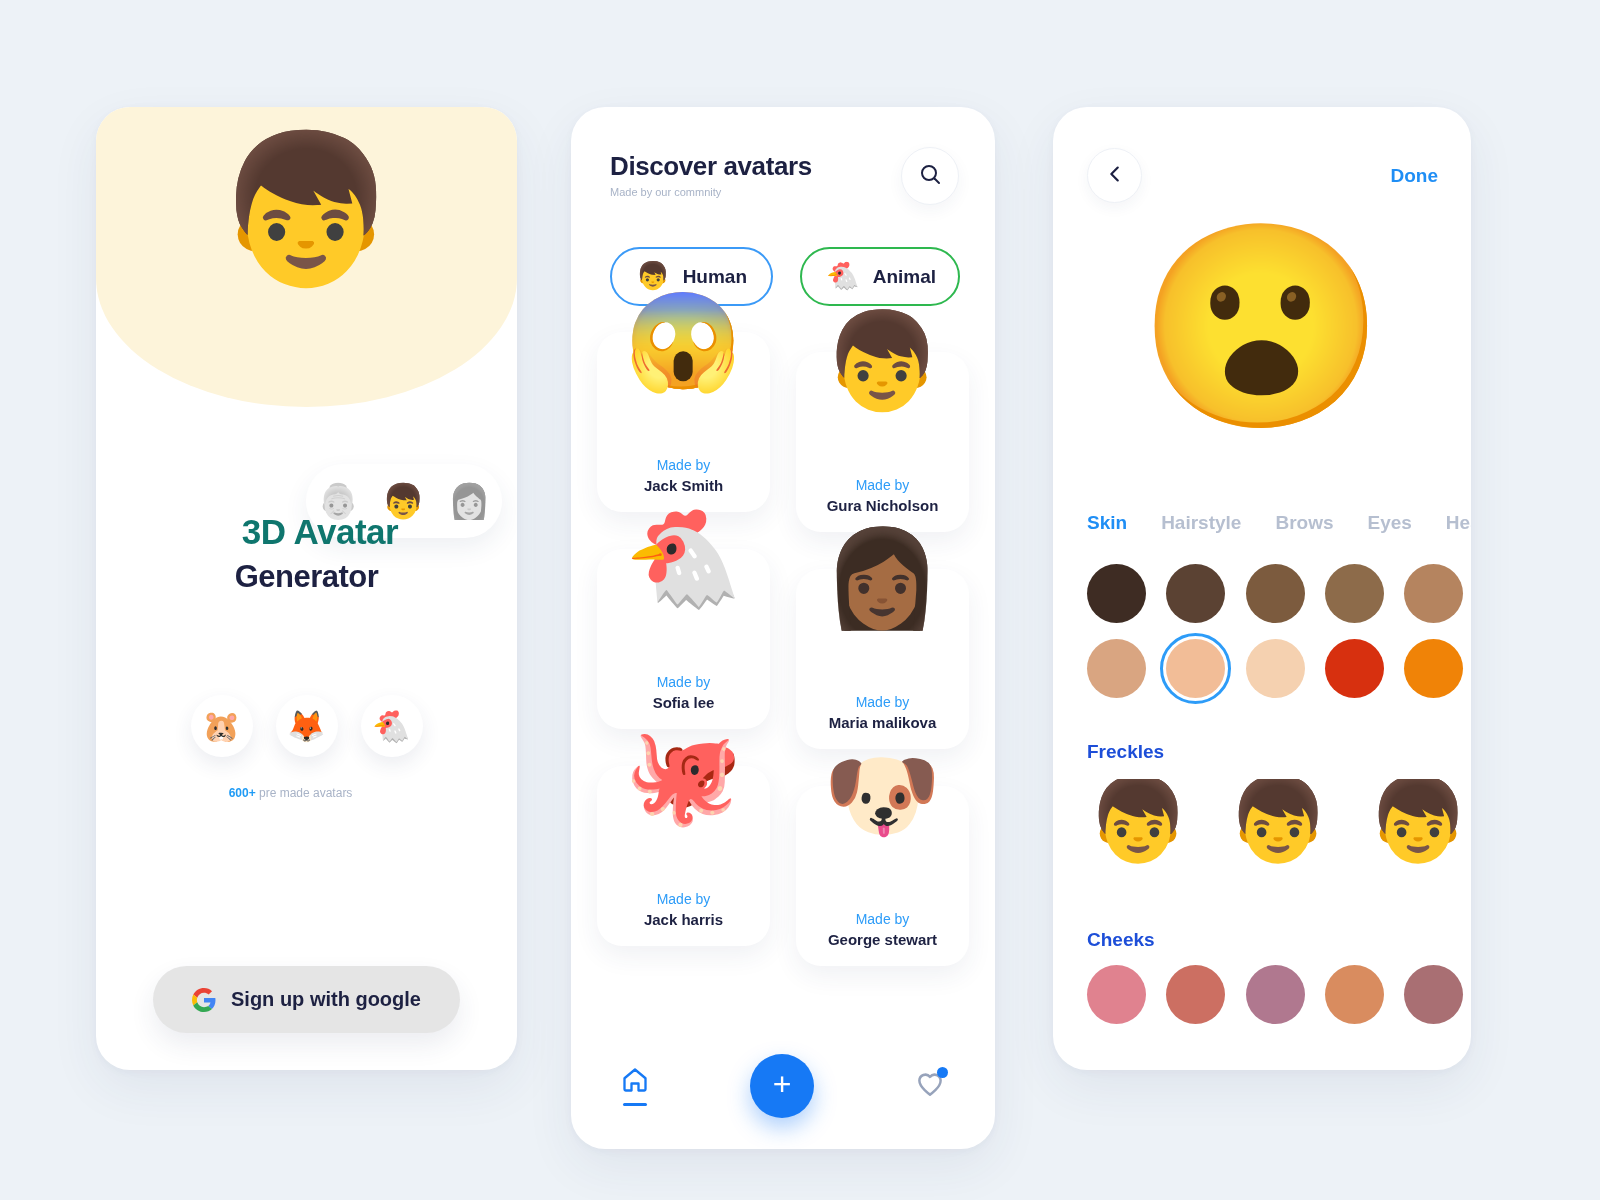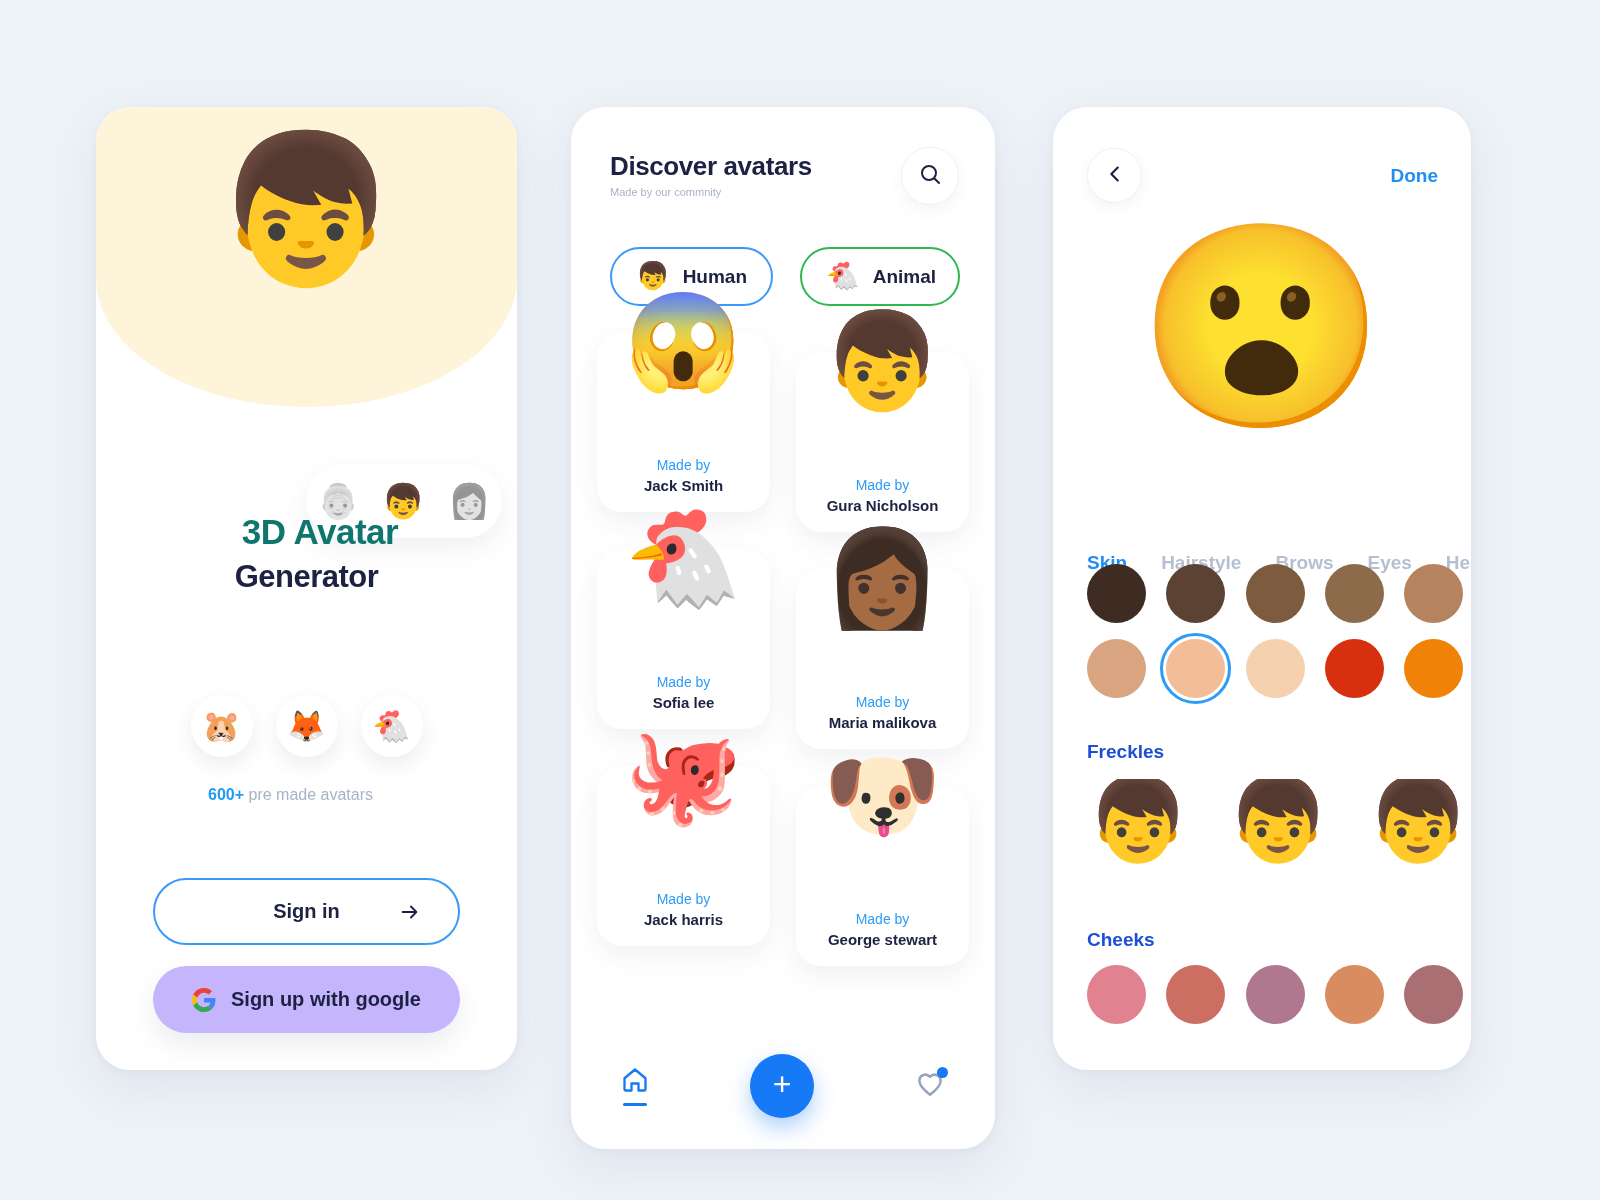--- a/index.html
+++ b/index.html
@@ -53,36 +53,36 @@
     position:absolute; left:95px; top:588px; width:232px; height:62px;
     display:flex; justify-content:space-between; align-items:center;
   }
   .premade .bubble{
     width:62px; height:62px; border-radius:50%; background:#fff;
     box-shadow:0 8px 20px rgba(40,60,100,.09);
     display:flex; align-items:center; justify-content:center; font-size:31px;
   }
   .premade-caption{
     position:absolute; left:0; top:679px; width:389px; text-align:center;
-    font-size:16px; color:#a8b3c7; font-weight:500;
+    font-size:12px; color:#a8b3c7; font-weight:500;
   }
   .premade-caption b{ color:#1f9bf5; font-weight:700; }
 
   .btn-signin{
     position:absolute; left:57px; top:771px; width:307px; height:67px;
     border:2px solid #3b9af7; border-radius:34px; background:#fff;
     display:flex; align-items:center; justify-content:center; position:absolute;
   }
   .btn-signin .lbl{ font-size:20px; font-weight:700; color:#1d2142; }
   .btn-signin .arr{ position:absolute; right:37px; top:50%; transform:translateY(-50%);
     width:22px; height:22px; color:#1d2142; }
 
   .btn-google{
     position:absolute; left:57px; top:859px; width:307px; height:67px;
-    border-radius:34px; background:#c4b5fd;
+    border-radius:34px; background:#e5e5e5;
     box-shadow:0 12px 26px rgba(40,60,100,.09);
     display:flex; align-items:center; justify-content:center; gap:15px;
   }
   .btn-google .lbl{ font-size:20px; font-weight:700; color:#1d2142; }
   .g-logo{ width:24px; height:24px; flex:0 0 24px; }
 
   
   .d-title{ position:absolute; left:39px; top:44px; font-size:26px; font-weight:700;
     color:#1d2142; letter-spacing:-.4px; }
   .d-sub{ position:absolute; left:39px; top:79px; font-size:11px; color:#a8b3c7; font-weight:500; }
@@ -146,21 +146,21 @@
     position:absolute; right:33px; top:58px; font-size:19px; font-weight:700; color:#1f8ef5;
   }
   .e-avatar{
     position:absolute; left:0; top:120px; width:418px; text-align:center;
     font-size:200px; line-height:1;
   }
   .e-tabs{
     position:absolute; left:34px; top:405px; width:400px;
     display:flex; gap:34px; white-space:nowrap;
   }
-  .e-tab{ font-size:19px; font-weight:700; color:#b6bfd0;margin-top:40px; }
+  .e-tab{ font-size:19px; font-weight:700; color:#b6bfd0; }
   .e-tab.active{ color:#1f8ef5; }
 
   .swatch-grid{ position:absolute; left:34px; top:457px; width:376px; }
   .swatch-row{ display:flex; justify-content:space-between; margin-bottom:16px; }
   .swatch{ width:59px; height:59px; border-radius:50%; }
   .swatch-wrap{ width:59px; height:59px; border-radius:50%; display:flex;
     align-items:center; justify-content:center; }
   .swatch-wrap.sel{ outline:3px solid #2d9cf8; outline-offset:3px; }
 
   .sec-title{ position:absolute; left:34px; font-size:19px; font-weight:700; color:#1d4ed8; }
@@ -209,28 +209,20 @@
       </div>
       <div class="bubble">
         <span>🐔</span>
       </div>
     </div>
 
     <div class="premade-caption">
       <b>600+</b><span> pre made avatars</span>
     </div>
 
-    <div class="btn-signin">
-      <span class="lbl">Sign in</span>
-      <span class="arr">
-        <svg viewBox="0 0 24 24" width="22" height="22" fill="none" stroke="#1d2142" stroke-width="2" stroke-linecap="round" stroke-linejoin="round">
-          <path d="M4 12h15M13 6l6 6-6 6"></path>
-        </svg>
-      </span>
-    </div>
 
     <div class="btn-google">
       <span class="g-logo">
         <svg viewBox="0 0 48 48" width="24" height="24">
           <path fill="#EA4335" d="M24 9.5c3.54 0 6.71 1.22 9.21 3.6l6.85-6.85C35.9 2.38 30.47 0 24 0 14.62 0 6.51 5.38 2.56 13.22l7.98 6.19C12.43 13.72 17.74 9.5 24 9.5z"></path>
           <path fill="#4285F4" d="M46.98 24.55c0-1.57-.15-3.09-.38-4.55H24v9.02h12.94c-.58 2.96-2.26 5.48-4.78 7.18l7.73 6c4.51-4.18 7.09-10.36 7.09-17.65z"></path>
           <path fill="#FBBC05" d="M10.53 28.59A14.3 14.3 0 0 1 9.77 24c0-1.6.27-3.15.76-4.59l-7.98-6.19A23.94 23.94 0 0 0 0 24c0 3.88.93 7.54 2.56 10.78l7.97-6.19z"></path>
           <path fill="#34A853" d="M24 48c6.48 0 11.93-2.13 15.89-5.81l-7.73-6c-2.15 1.45-4.92 2.3-8.16 2.3-6.26 0-11.57-4.22-13.47-9.91l-7.98 6.19C6.51 42.62 14.62 48 24 48z"></path>
         </svg>
       </span>

